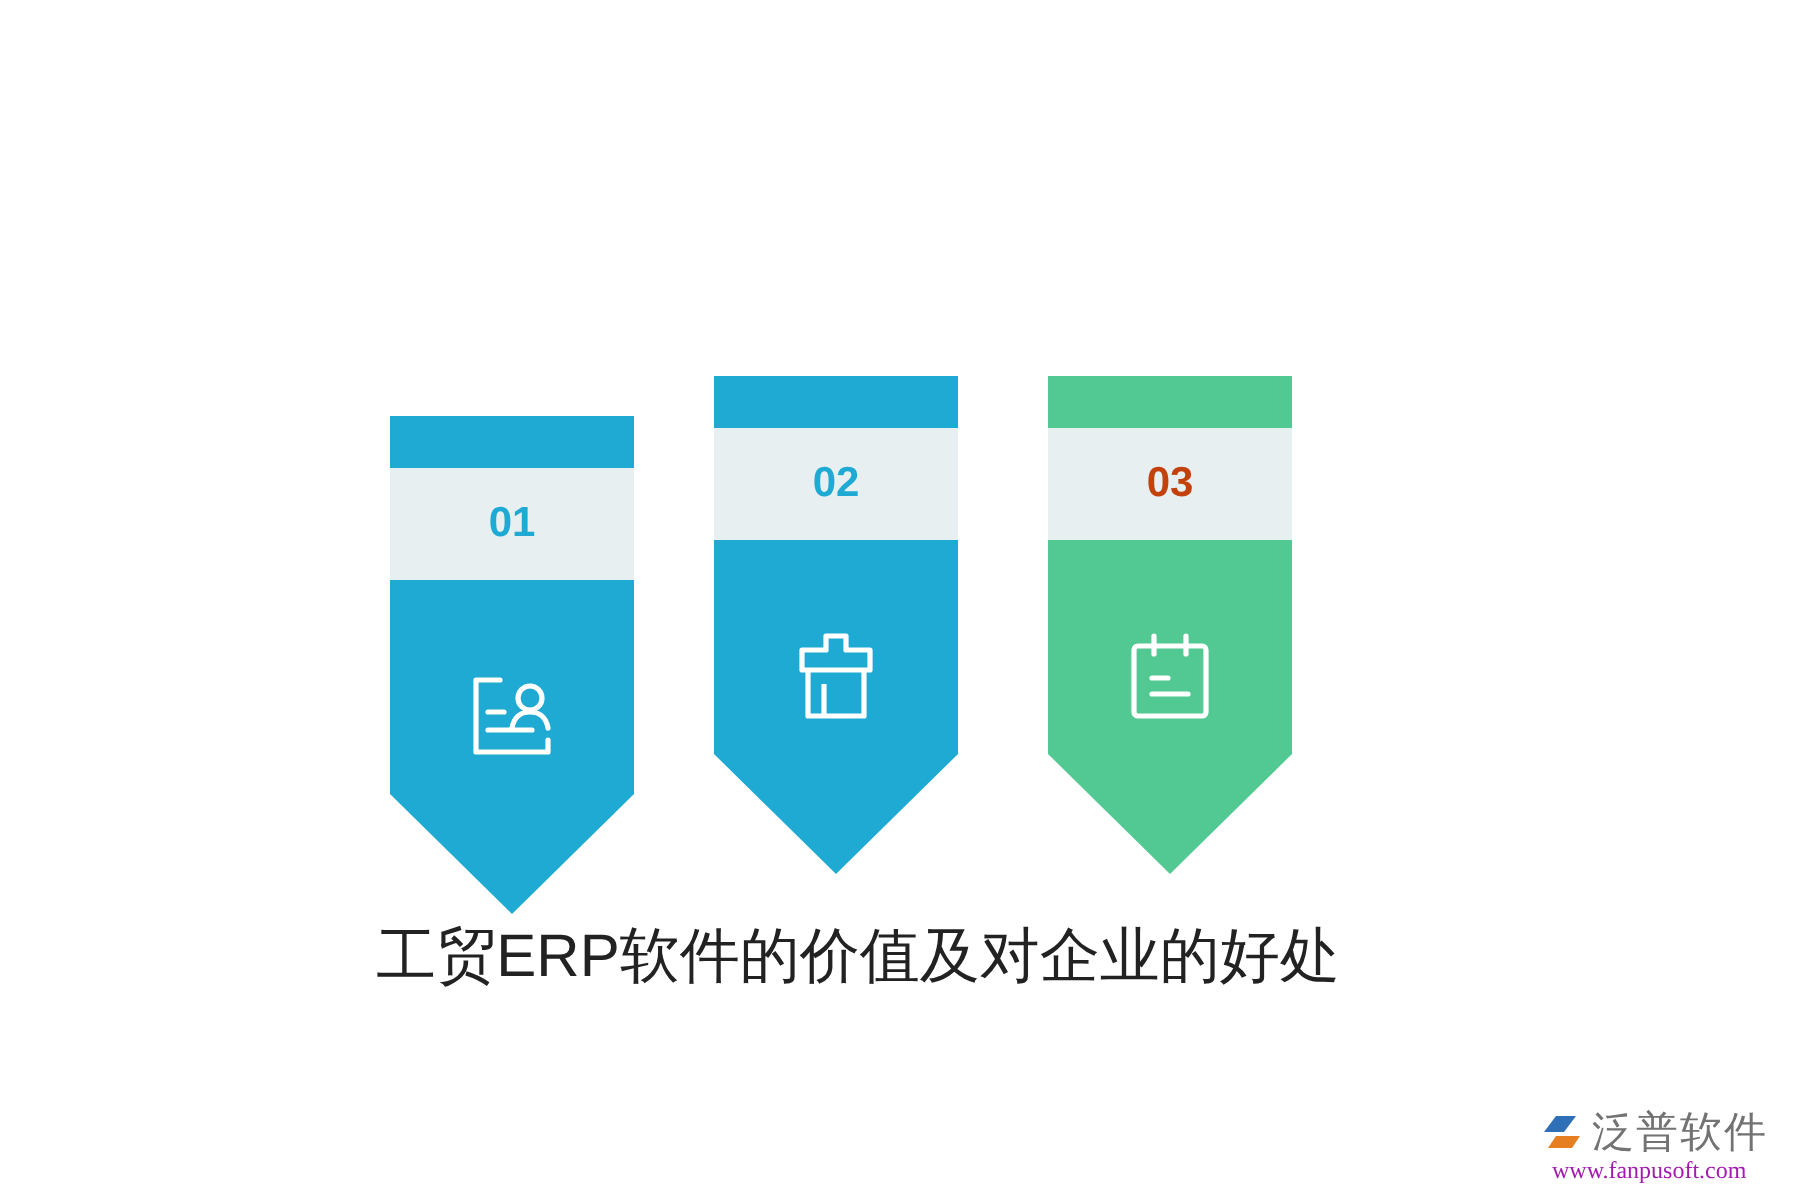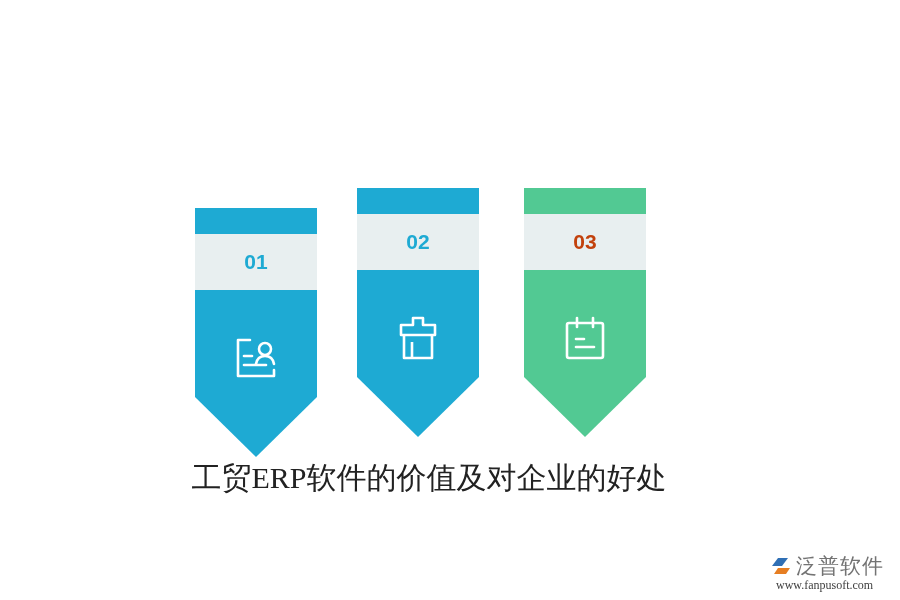--- a/index.html
+++ b/index.html
@@ -4,25 +4,25 @@
 <style>
   html, body { margin:0; padding:0; }
   body { width:900px; height:600px; background:#ffffff; position:relative; overflow:hidden; font-family:"Liberation Sans", sans-serif; }
   .card { position:absolute; top:188px; width:122px; height:249px; }
   .card .shape { position:absolute; left:0; top:0; width:122px; height:249px;
     clip-path: polygon(0 0, 100% 0, 100% 189px, 50% 249px, 0 189px); }
   .card .band { position:absolute; left:0; top:26px; width:122px; height:56px; background:#e8eff0;
     display:flex; align-items:center; justify-content:center; font-weight:bold; font-size:21px; }
   .card .icon { position:absolute; left:39px; top:128px; width:44px; height:44px; }
   .title { position:absolute; left:0; width:858px; top:458px; text-align:center;
-    font-family:Liberation Serif, serif; font-size:30px; color:#222; letter-spacing:0px; }
+    font-family:Liberation Sans, sans-serif; font-size:30px; color:#222; letter-spacing:0px; }
   .logo { position:absolute; left:768px; top:552px; width:128px; height:42px; }
   .logo .mark { position:absolute; left:2px; top:4px; width:24px; height:20px; }
   .logo .brand { position:absolute; left:28px; top:0px; font-family:"DejaVu Sans", sans-serif; font-size:21px; color:#737373; letter-spacing:1px; }
-  .logo .url { position:absolute; left:8px; top:26px; font-family:"Liberation Serif", serif; font-size:12px; color:#404040; }
+  .logo .url { position:absolute; left:8px; top:26px; font-family:"Liberation Serif", serif; font-size:12px; color:#a21caf; }
 </style>
 </head>
 <body>
 
 <div class="card" style="left:195px;margin-top:20px;">
   <div class="shape" style="background:#1eaad3;"></div>
   <div class="band" style="color:#1eaad3;">01</div>
   <svg class="icon" viewBox="0 0 44 44" fill="none" stroke="#fff" stroke-width="2.6" stroke-linecap="round" stroke-linejoin="round">
     <path d="M16 4 H4 V40 H40 V34"></path>
     <line x1="10" y1="20" x2="18" y2="20"></line>

